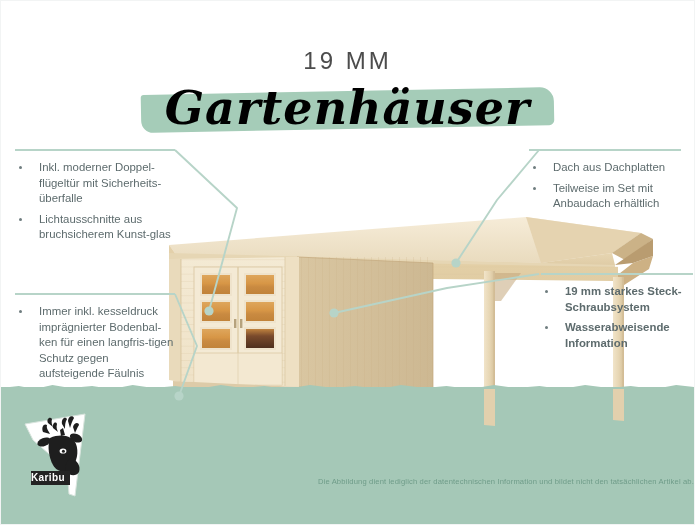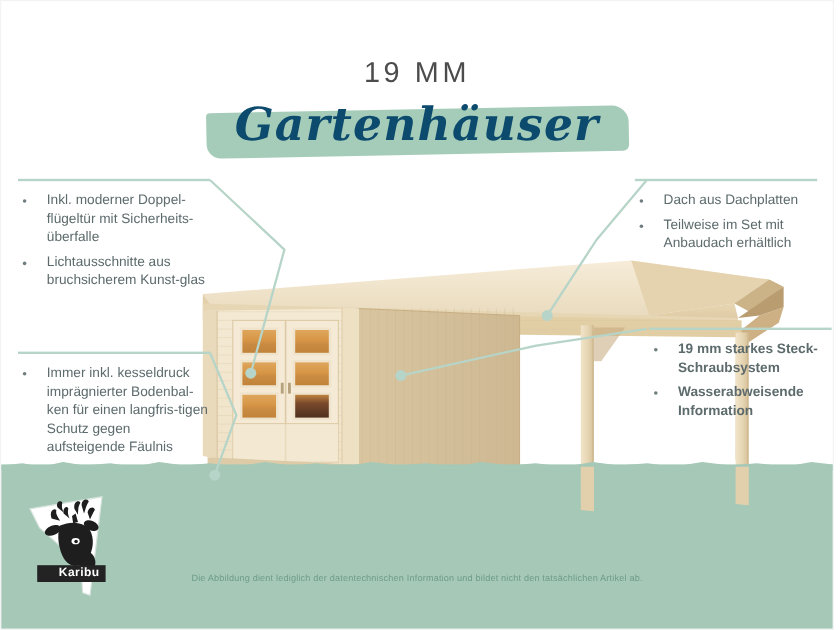--- a/index.html
+++ b/index.html
@@ -42,21 +42,21 @@
   .brush{
     position:absolute;left:-18px;right:-18px;top:10px;height:38px;
     background:#a5ccb8;
     border-radius:3px 14px 5px 12px;
     transform:rotate(-1.1deg);
   }
   .script{
     position:relative;
     font-family:"DejaVu Serif", serif;
     font-style:italic;font-weight:700;
-    font-size:38px;color:#0c4a6e;
+    font-size:46px;color:#000000;
     letter-spacing:1px;
     padding:0 6px;
   }
 
   
   .callout{position:absolute;}
   .callout .rule{
     height:2px;background:#b7d4c8;width:100%;margin-bottom:9px;
   }
   .callout ul{
@@ -85,28 +85,28 @@
   .overlay{position:absolute;left:0;top:0;width:700px;height:525px;}
 
   
   .logo{
     position:absolute;left:18px;bottom:22px;width:92px;height:92px;
   }
   .logo-name{
     position:absolute;left:30px;bottom:39px;
     background:#232323;color:#ffffff;
     font-size:10px;font-weight:700;letter-spacing:.4px;
-    padding:1px 5px 2px 18px;
+    padding:1px 5px 2px 0;
     font-family:"Liberation Sans", sans-serif;
     text-align:right;
   }
 
   
   .disclaimer{
-    position:absolute;left:0;right:0;bottom:38px;text-align:center;
+    position:absolute;left:0;right:0;bottom:38px;text-align:right;
     font-size:7.6px;color:#6f9c89;letter-spacing:.15px;
     font-family:"Liberation Sans", sans-serif;
   }
 </style>
 </head>
 <body>
 
 <div id="stage">
 
   <svg class="overlay" viewBox="0 0 700 525" xmlns="http://www.w3.org/2000/svg">

